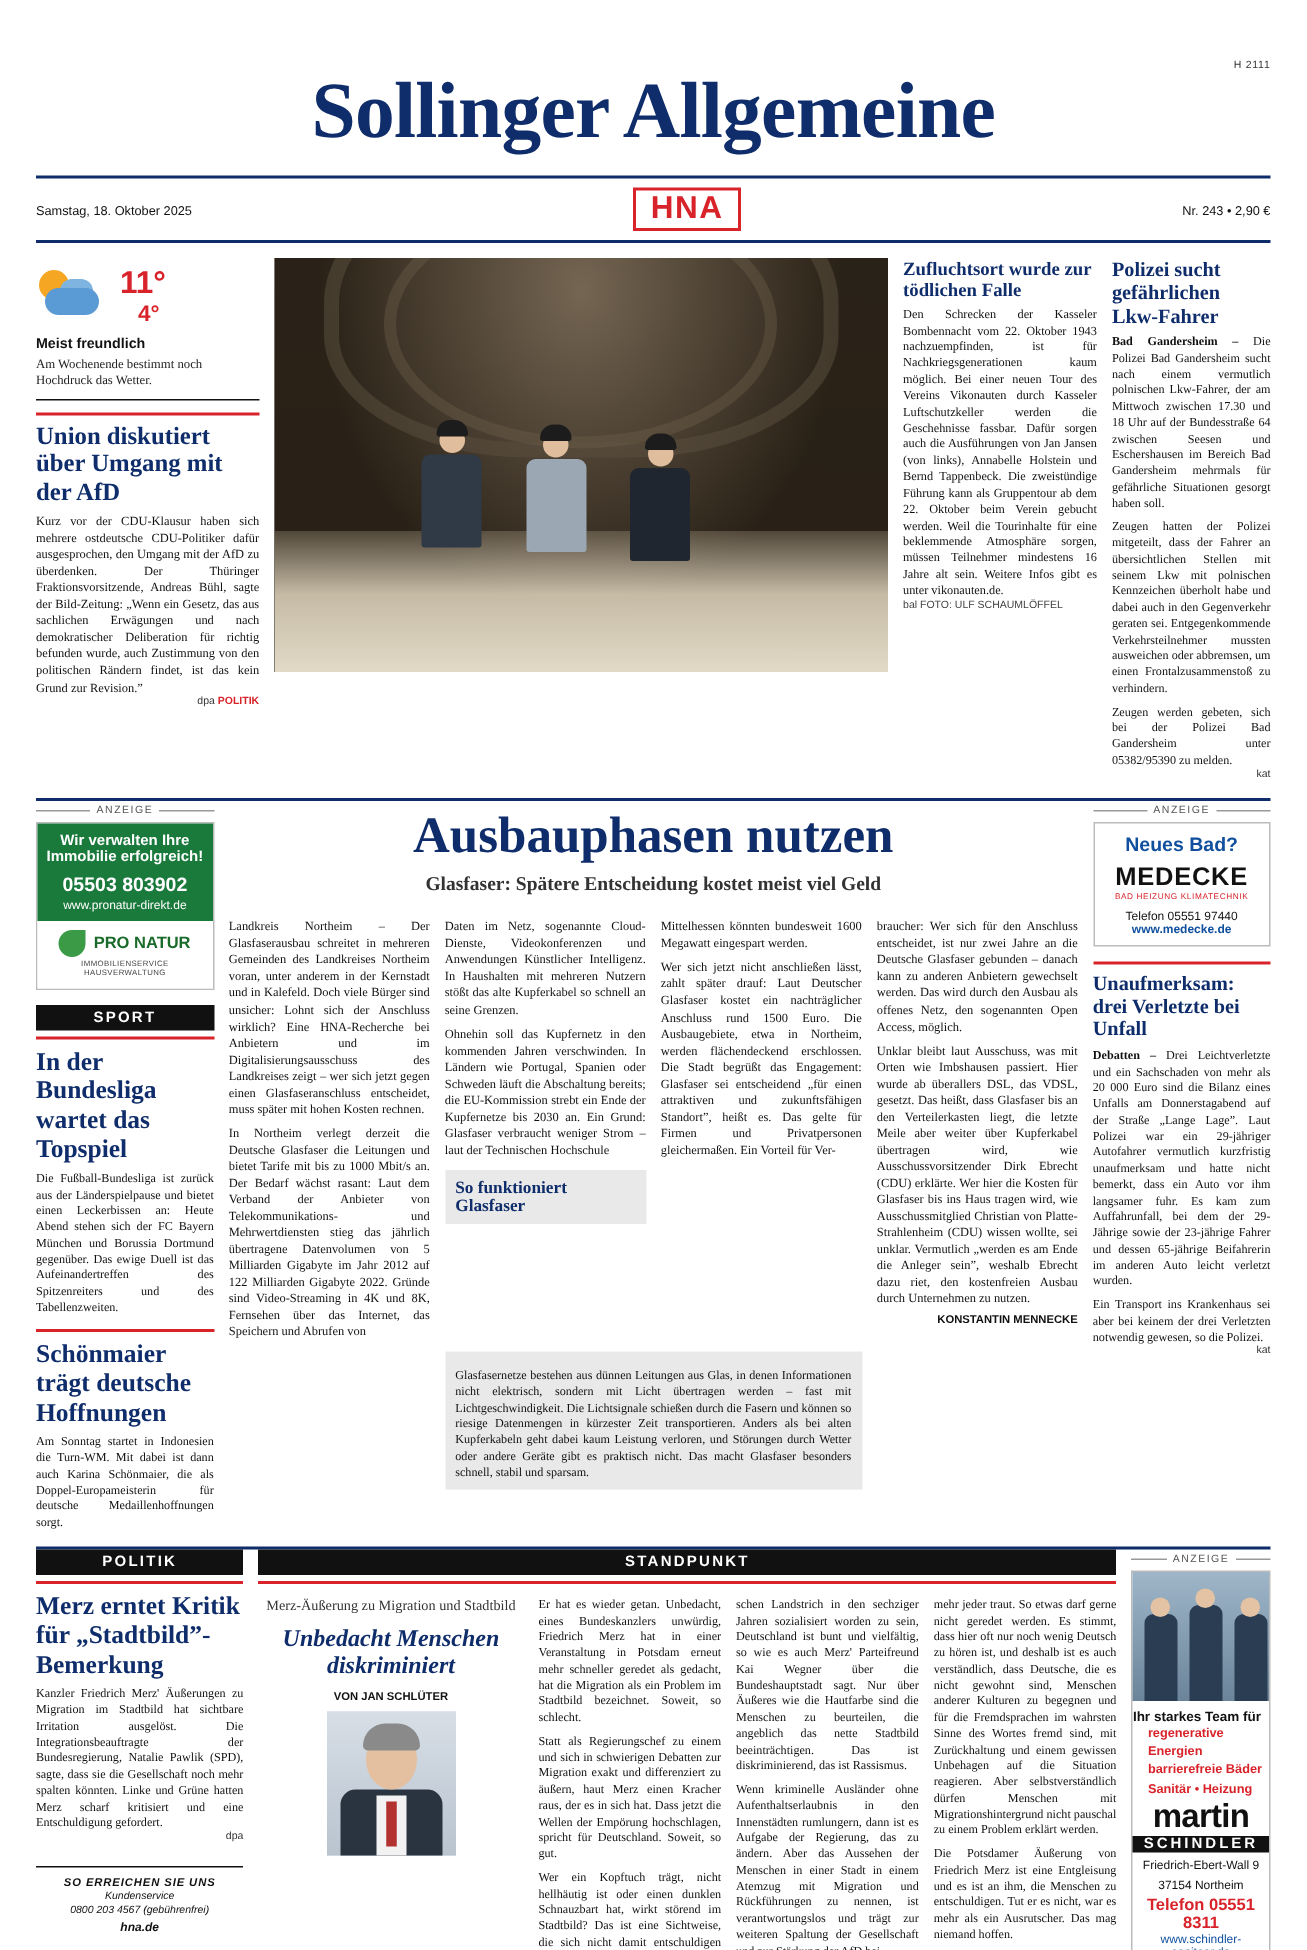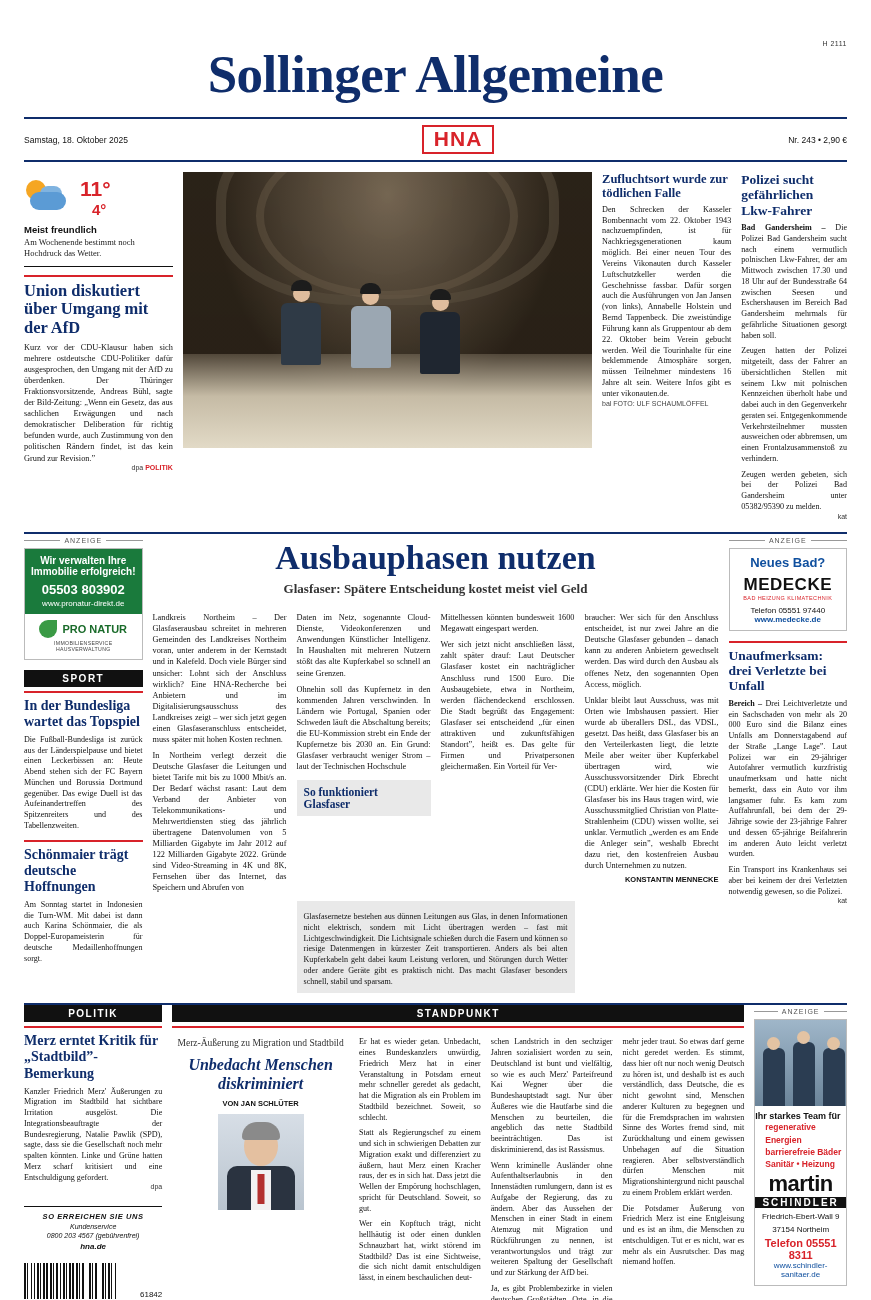--- a/index.html
+++ b/index.html
@@ -157,21 +157,21 @@
   .medecke-sub { font-family:"Liberation Sans",sans-serif; font-size:5.5px; color:#d8232a; text-align:center; letter-spacing:.4px;}
   .med-line { font-family:"Liberation Sans",sans-serif; font-size:8px; text-align:center; color:#111;}
   .med-url { font-family:"Liberation Sans",sans-serif; font-size:8px; text-align:center; color:#0f4f9e; font-weight:bold;}
 
   
   .bar-black {
     background:#111; color:#fff; font-family:"Liberation Sans",sans-serif;
     font-weight:bold; font-size:10px; letter-spacing:1.5px; text-align:center; padding:3px 0;
   }
   .bar-redline { border-top:2px solid #d8232a; margin-top:4px;}
-  .sport-head { font-family:"Liberation Serif",serif; font-weight:bold; font-size:14px; color:#0f2d6b; margin-top:5px; line-height:1.15;}
+  .sport-head { font-family:"Liberation Serif",serif; font-weight:bold; font-size:17px; color:#0f2d6b; margin-top:5px; line-height:1.15;}
 
   
   .bottom-rule { border-top:2px solid #0f2d6b; margin-top:10px;}
   .bottom-wrap { display:flex; gap:10px; margin-top:0; }
   .b-left { width: 152px; }
   .b-stand { width: 286px; }
   .b-right { width: 132px; }
 
   .standpunkt-bar {
     background:#111;color:#fff;font-family:"Liberation Sans",sans-serif;font-weight:bold;
@@ -382,21 +382,21 @@
         <div class="ad-blue-head">Neues Bad?</div>
         <div class="medecke" style="margin-top:5px;">MEDECKE</div>
         <div class="medecke-sub">BAD HEIZUNG KLIMATECHNIK</div>
         <div class="med-line" style="margin-top:5px;">Telefon 05551  97440</div>
         <div class="med-url">www.medecke.de</div>
       </div>
 
       <div class="hr-red" style="margin-top:10px;"></div>
       <div class="right-head">Unaufmerksam: drei Verletzte bei Unfall</div>
       <div class="body-text small">
-        <span class="lead-bold">Bereich –</span>
+        <span class="lead-bold">Debatten –</span>
         <span>Drei Leichtverletzte und ein Sachschaden von mehr als 20 000 Euro sind die Bilanz eines Unfalls am Donnerstagabend auf der Straße „Lange Lage”. Laut Polizei war ein 29-jähriger Autofahrer vermutlich kurzfristig unaufmerksam und hatte nicht bemerkt, dass ein Auto vor ihm langsamer fuhr. Es kam zum Auffahrunfall, bei dem der 29-Jährige sowie der 23-jährige Fahrer und dessen 65-jährige Beifahrerin im anderen Auto leicht verletzt wurden.</span>
       </div>
       <div class="body-text small">Ein Transport ins Krankenhaus sei aber bei keinem der drei Verletzten notwendig gewesen, so die Polizei.</div>
       <div class="dpa">kat</div>
     </div>
   </div>
 
   <div class="bottom-rule"></div>
   <div class="bottom-wrap">
 

